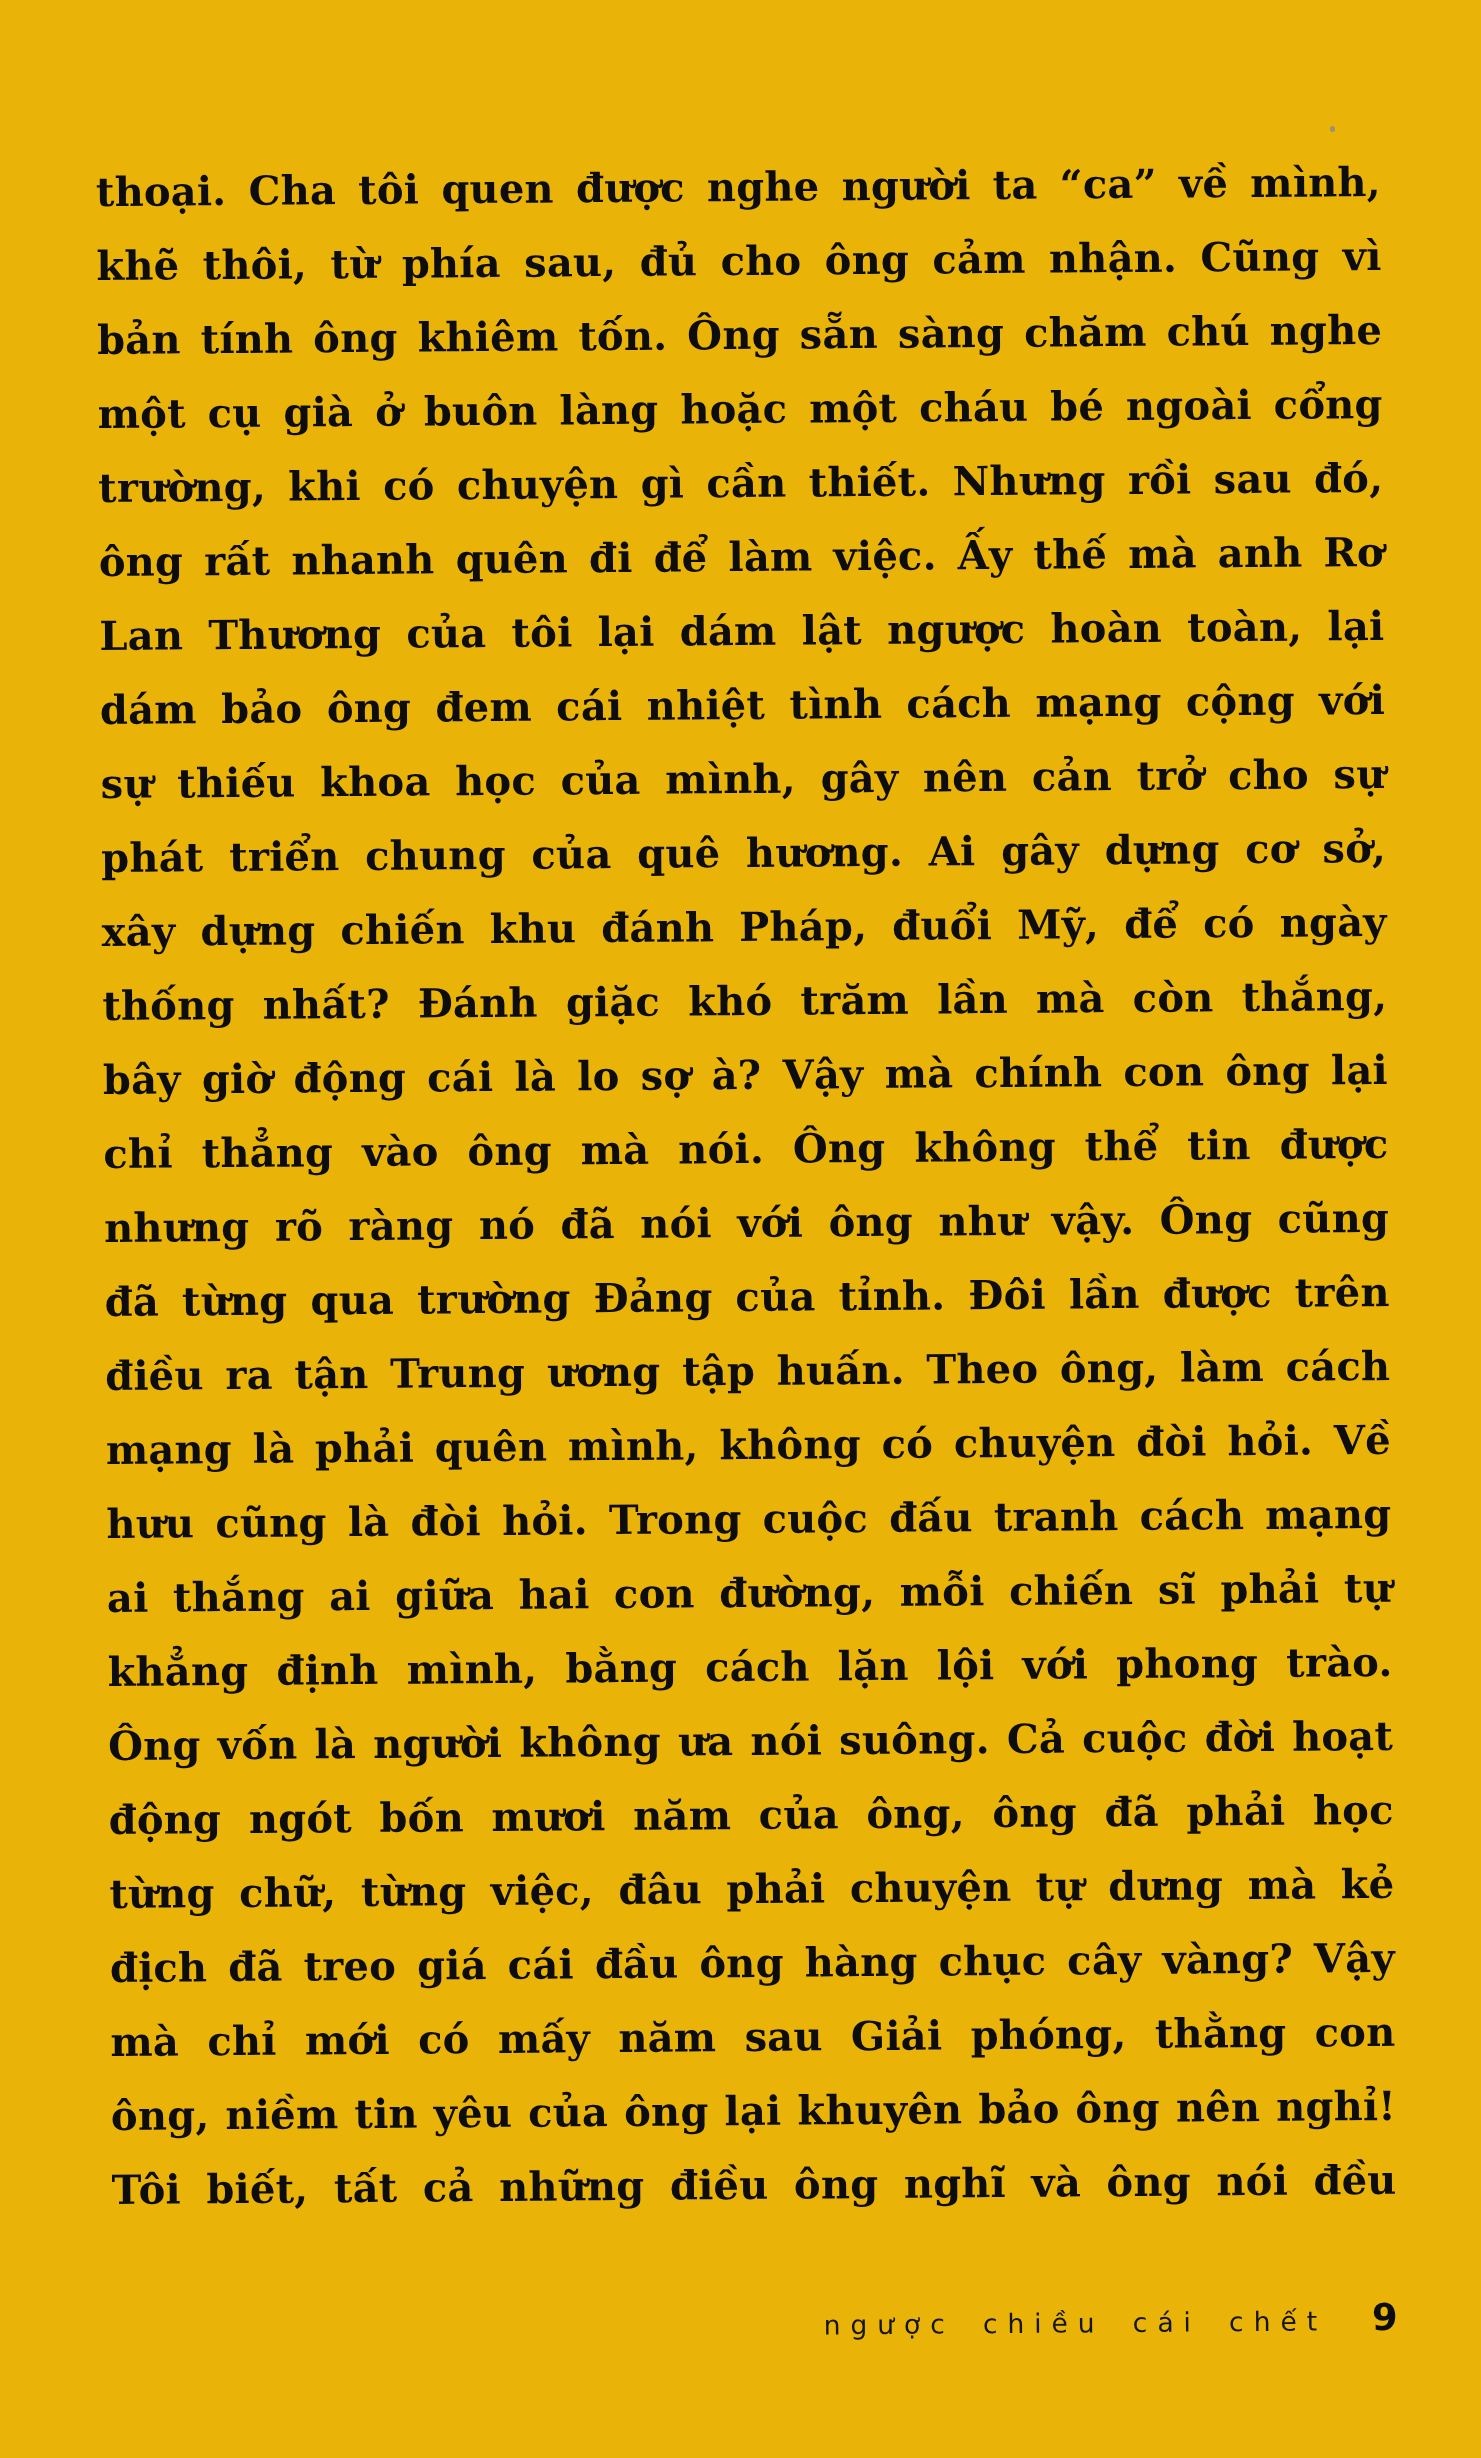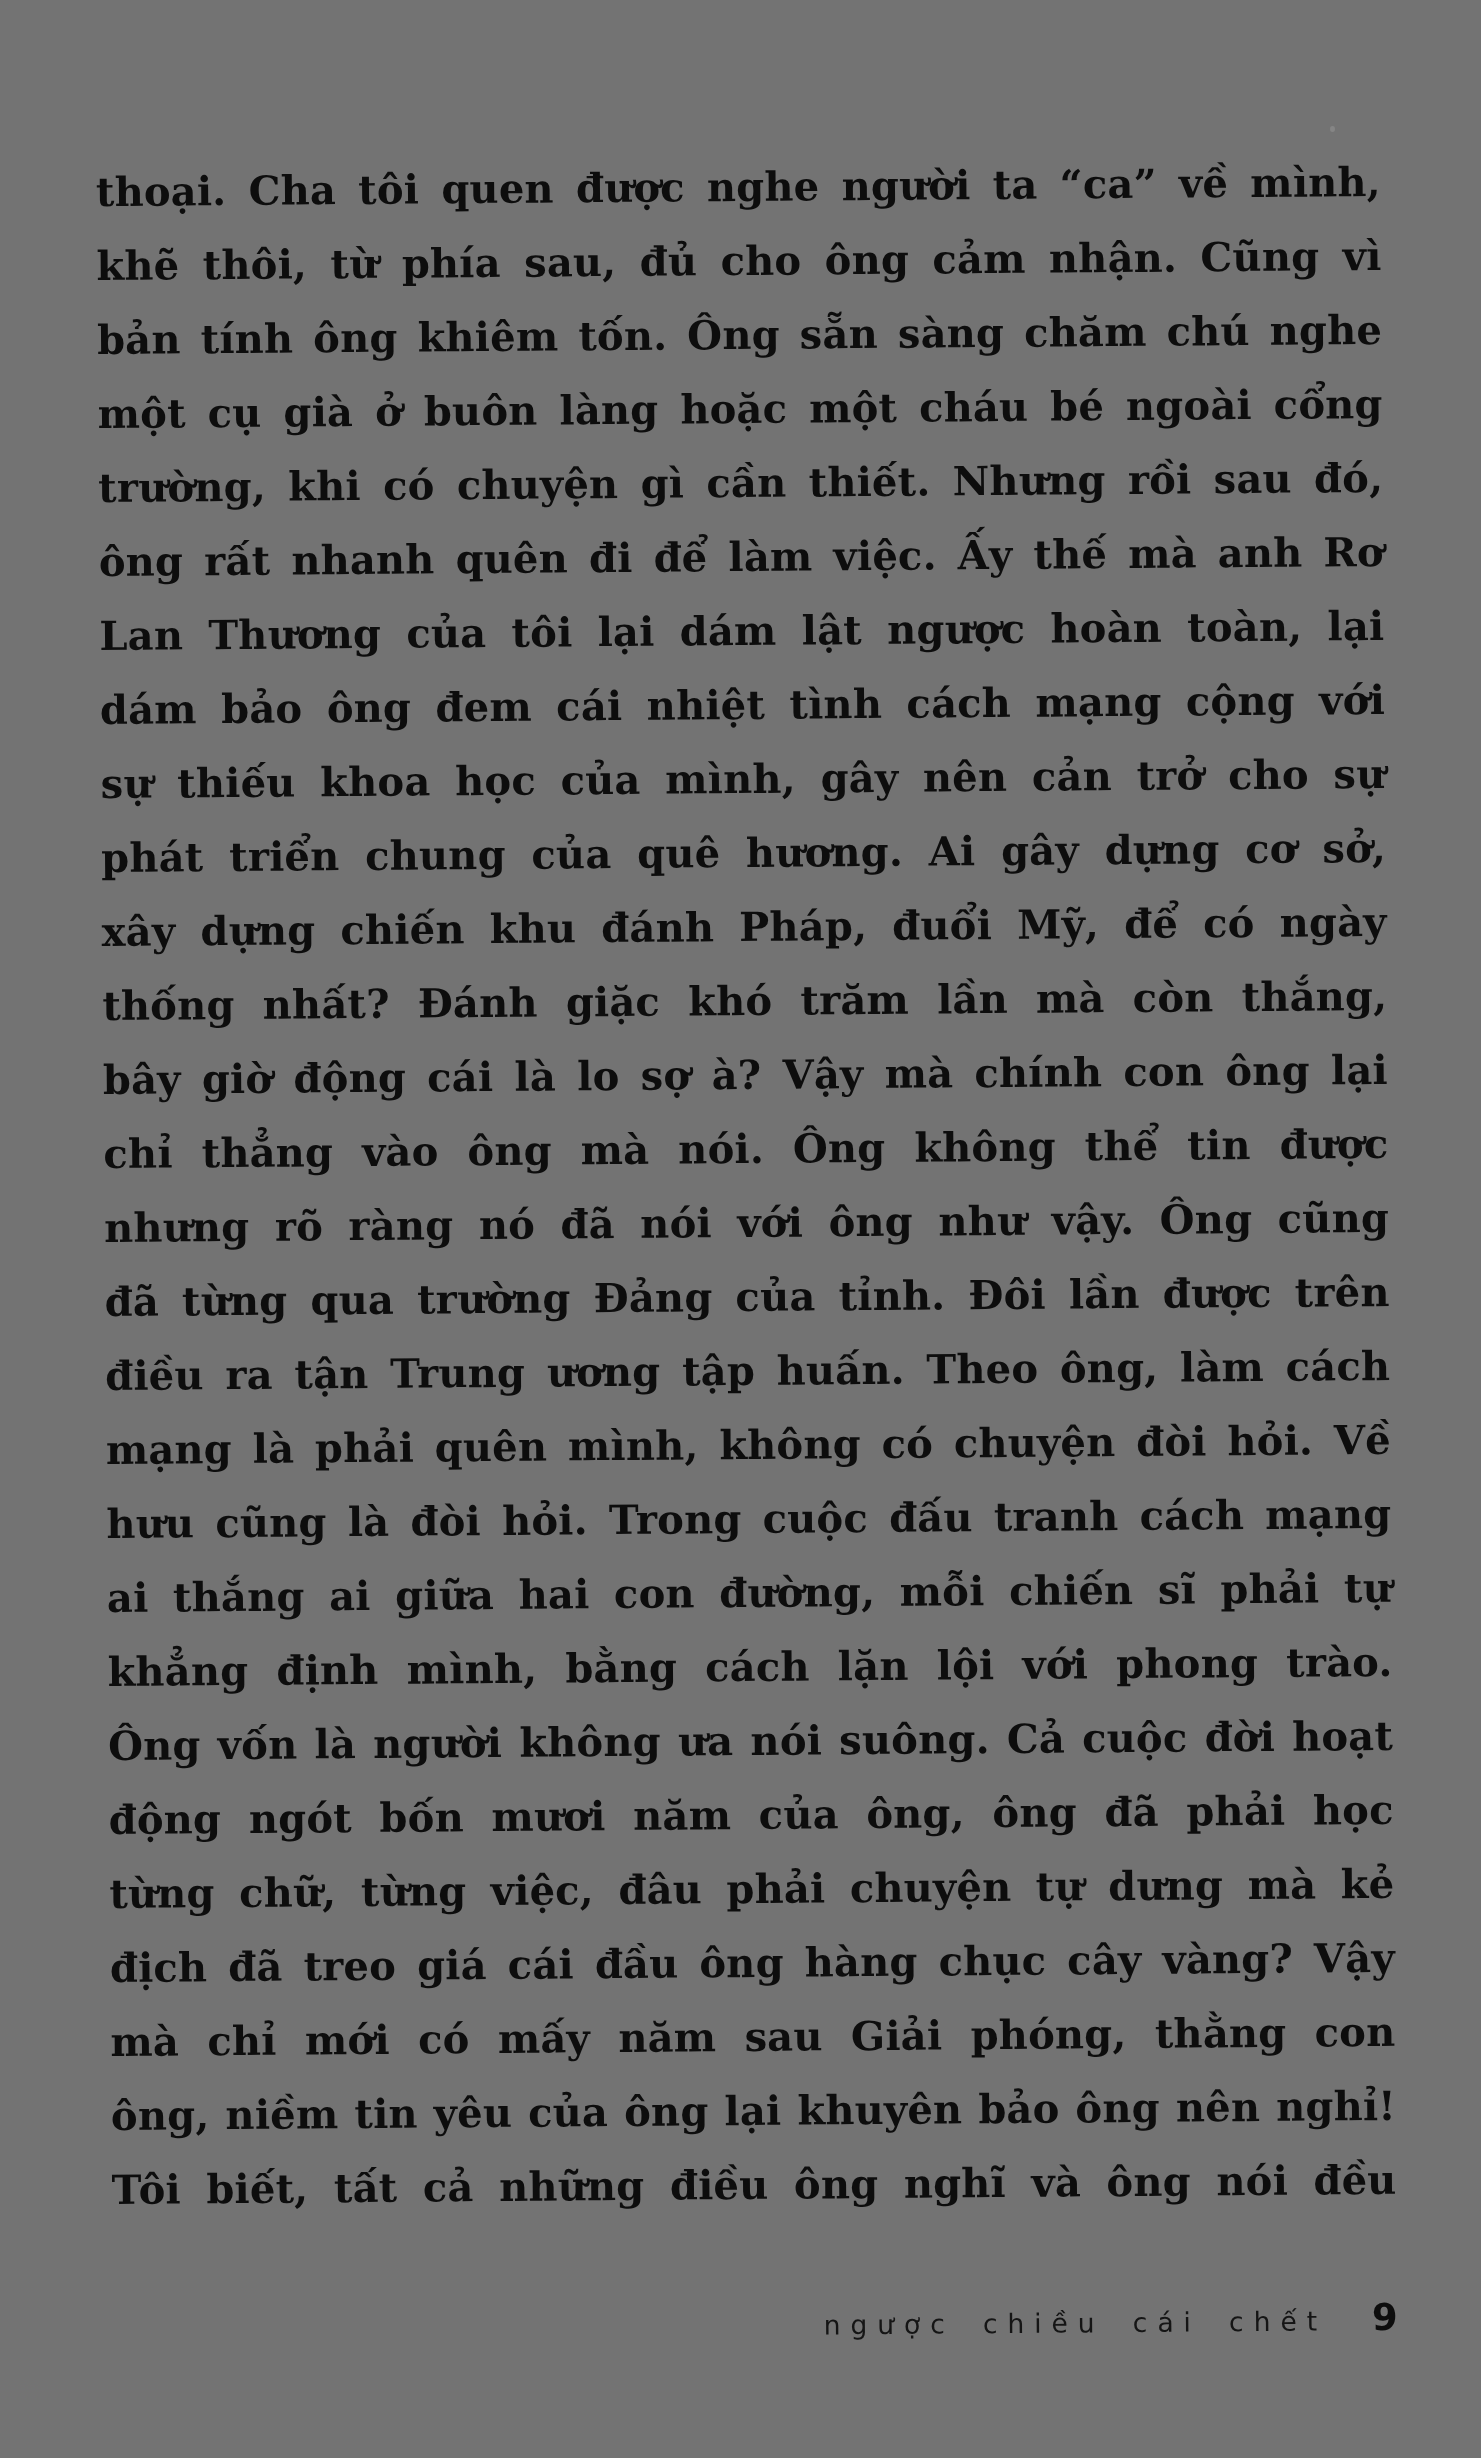--- a/index.html
+++ b/index.html
@@ -10,21 +10,21 @@
     width: 1482px;
     height: 2459px;
     background: #ffffff;
     position: relative;
     overflow: hidden;
     font-family: "DejaVu Serif", serif;
   }
   .page {
     position: absolute;
     inset: 0;
-    background: #737373;
+    background: #eab308;
   }
   .scan-tilt {
     position: absolute;
     inset: 0;
     transform: rotate(-0.45deg);
     transform-origin: 50% 60%;
   }
   .body-text {
     position: absolute;
     left: 106px;

